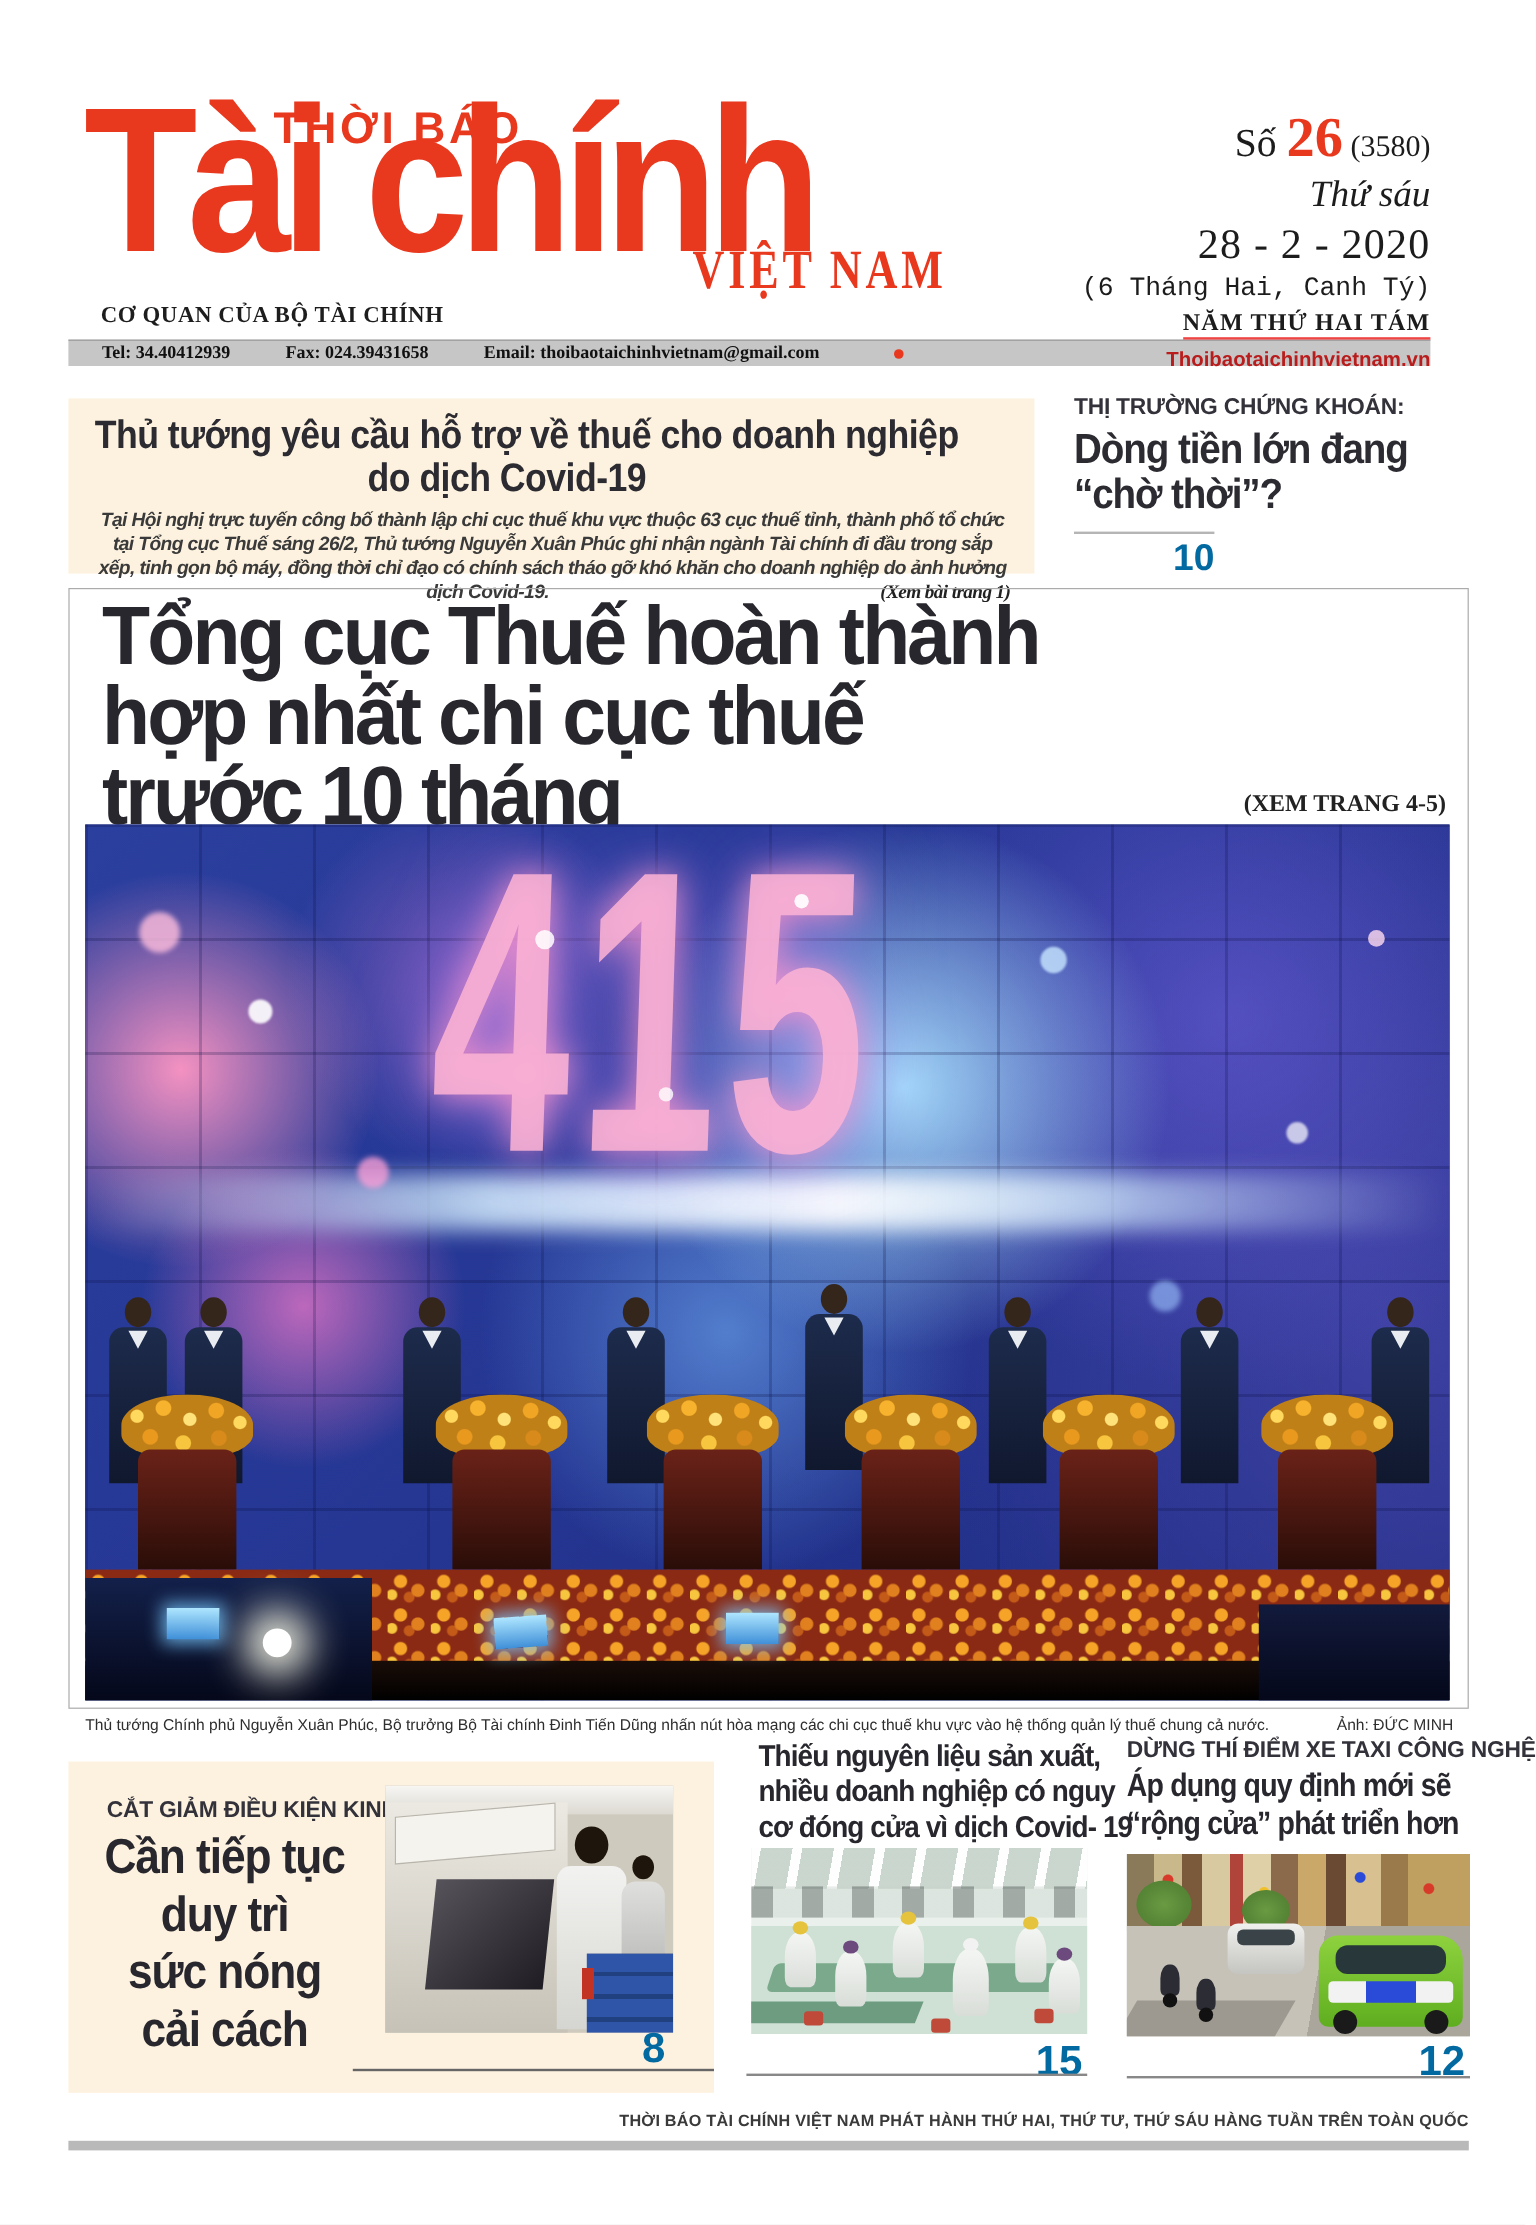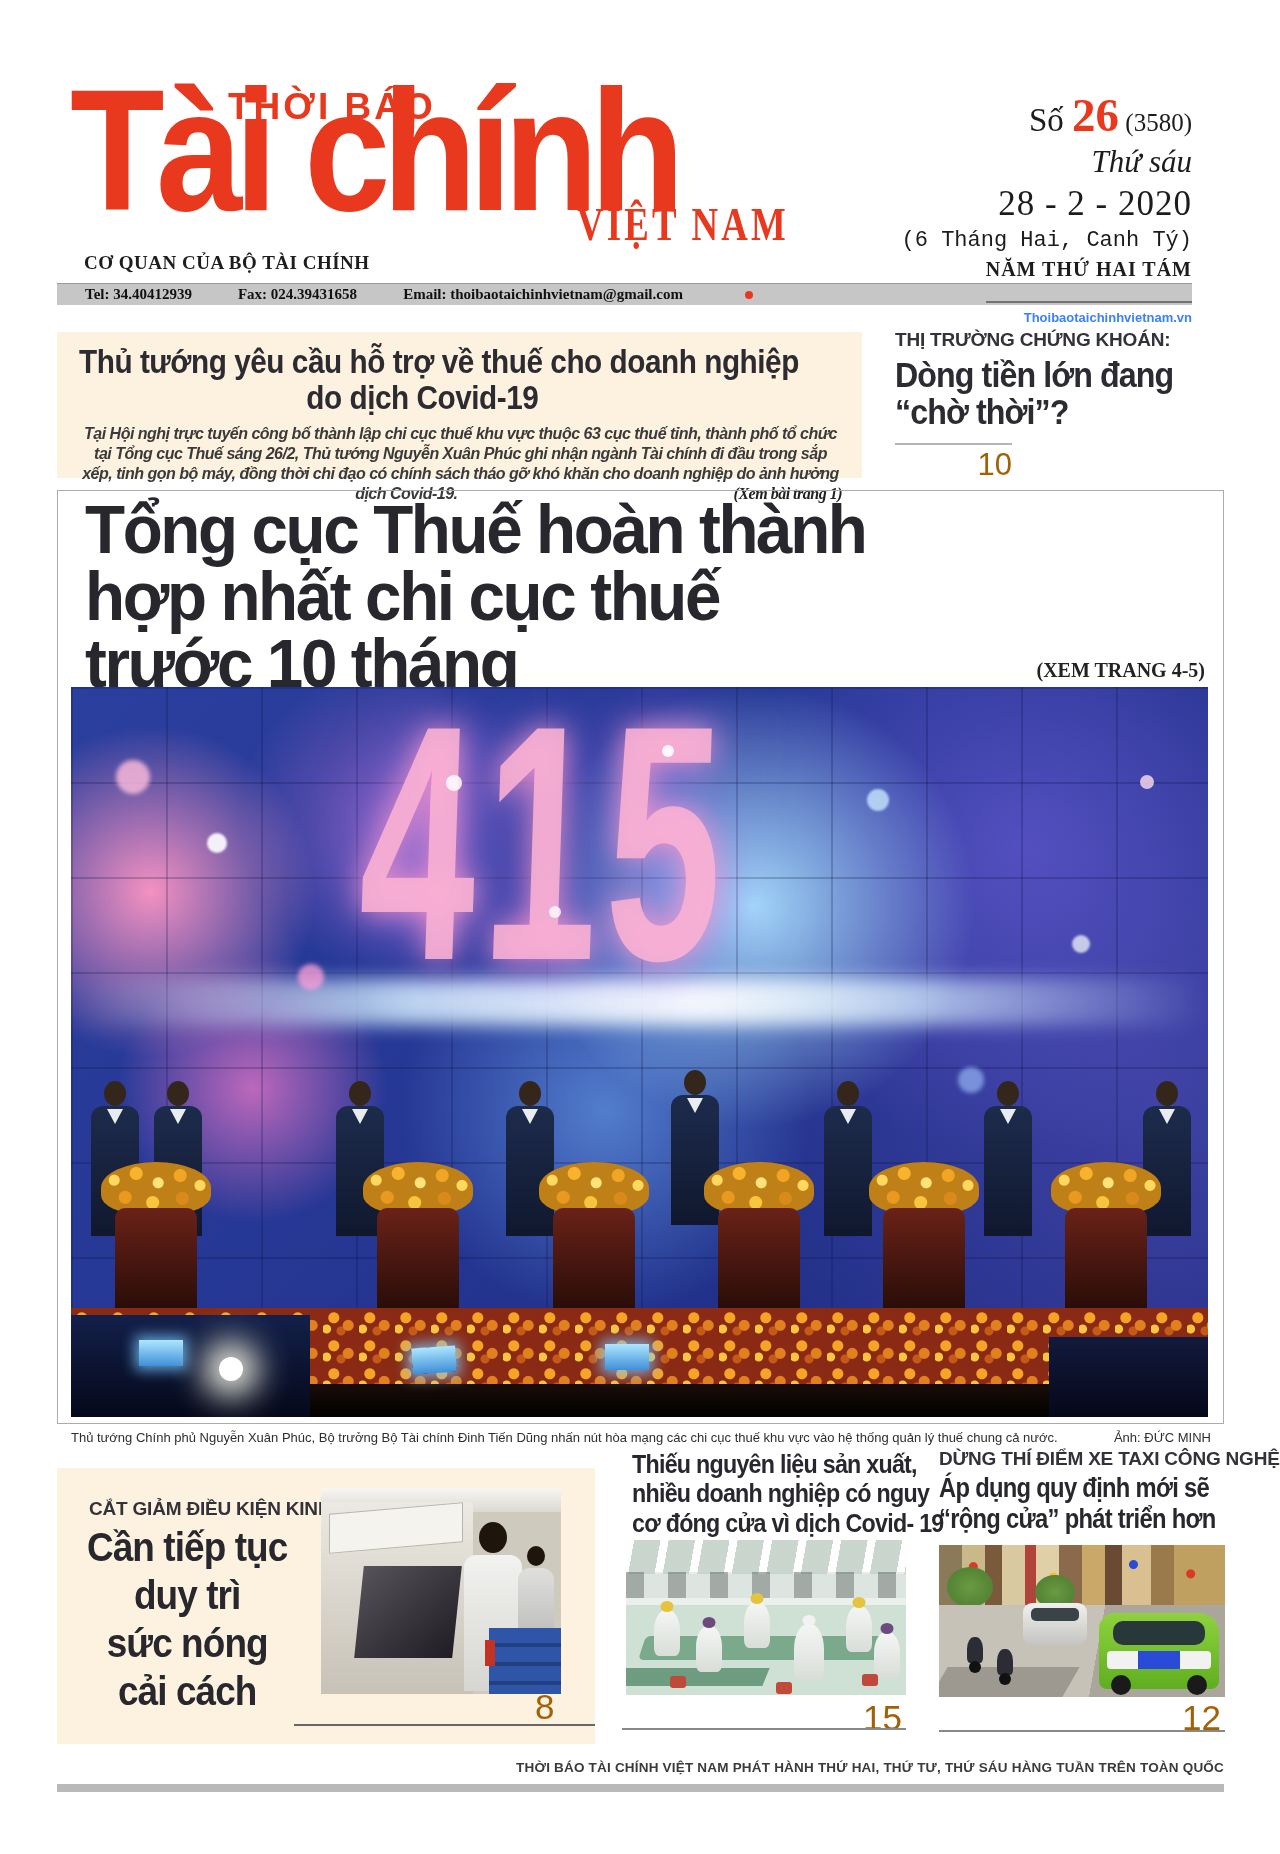--- a/index.html
+++ b/index.html
@@ -20,39 +20,39 @@
                font-family:"Liberation Serif",serif;font-weight:bold;font-size:15px;color:#111;}
   .red-dot{position:absolute;left:688px;top:7px;width:8px;height:8px;border-radius:50%;background:#e8391f;}
   .issue{right:88px;top:88px;text-align:right;font-family:"Liberation Serif",serif;color:#1c1c1c;}
   .issue .l1{font-size:33px;margin-bottom:2px;}
   .issue .l1 .num{font-size:47px;font-weight:bold;color:#e8391f;}
   .issue .l1 .ser{font-size:25px;}
   .issue .l2{font-size:31px;font-style:italic;margin-bottom:4px;}
   .issue .l3{font-size:35px;letter-spacing:1px;margin-bottom:4px;}
   .issue .l4{font-size:22px;margin-bottom:5px;font-family:Liberation Mono, monospace;}
   .issue .l5{display:inline-block;font-size:20px;font-weight:bold;letter-spacing:1px;
-             border-bottom:2px solid #737373;padding-bottom:20px;margin-bottom:7px;}
-  .issue .l6{font-family:"Liberation Sans",sans-serif;font-size:13px;font-weight:bold;color:#3b82f6;text-align:right;}
+             border-bottom:2px solid #ef4444;padding-bottom:0;margin-bottom:7px;}
+  .issue .l6{font-family:"Liberation Sans",sans-serif;font-size:17px;font-weight:bold;color:#b91c1c;text-align:right;}
 
   
   .cream{background:#fdf2df;text-align:center;}
   .top-story{left:57px;top:332px;width:805px;height:146px;padding:12px 20px 8px 22px;box-sizing:border-box;}
   .top-story h2{margin:0 0 9px 0;font-size:33px;line-height:1.08;font-weight:bold;color:#2c2b31;
                 letter-spacing:-.5px;transform:scaleX(.9);transform-origin:left top;}
   .top-story h2 span{display:block;white-space:nowrap;}
   .top-story p{margin:0;font-size:16px;font-weight:bold;font-style:italic;line-height:1.25;
                letter-spacing:-.5px;color:#3a3a3a;}
   .see-more{float:right;font-family:"Liberation Serif",serif;font-weight:bold;font-style:italic;font-size:16px;color:#222;}
   .stock{left:895px;top:329px;width:300px;}
   .kicker{font-size:19px;font-weight:bold;color:#33323a;letter-spacing:-.2px;white-space:nowrap;}
   .stock .headline{margin-top:5px;font-size:35px;font-weight:bold;line-height:1.07;color:#2c2b31;
                    letter-spacing:-1px;transform:scaleX(.92);transform-origin:left top;}
   .stock .headline span{display:block;white-space:nowrap;}
   .stock-pointer{margin-top:12px;width:117px;border-top:2px solid #b5b5b5;text-align:right;}
-  .page-num{color:#a16207;font-weight:normal;font-size:31px;line-height:1;}
+  .page-num{color:#0369a1;font-weight:bold;font-size:31px;line-height:1;}
   .stock-pointer .page-num{display:inline-block;padding-top:4px;}
 
   
   .main-frame{left:57px;top:490px;width:1167px;height:934px;border:1px solid #ababab;box-sizing:border-box;}
   .main-headline{position:absolute;left:27px;top:6px;font-size:69px;font-weight:bold;line-height:.97;
                  color:#28272e;letter-spacing:-2.5px;transform:scaleX(.95);transform-origin:left top;}
   .main-headline span{display:block;white-space:nowrap;}
   .see-pages{position:absolute;right:18px;top:168px;font-family:"Liberation Serif",serif;
              font-weight:bold;font-size:20px;color:#222;}
 

